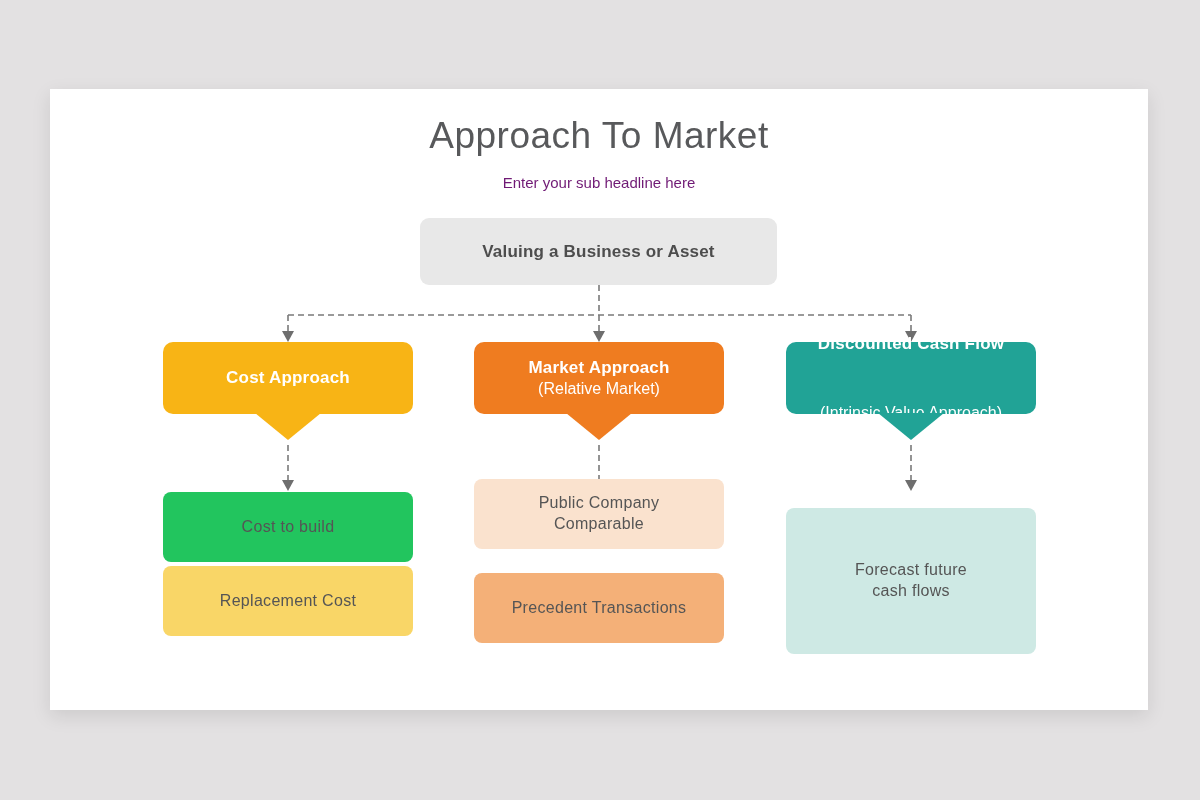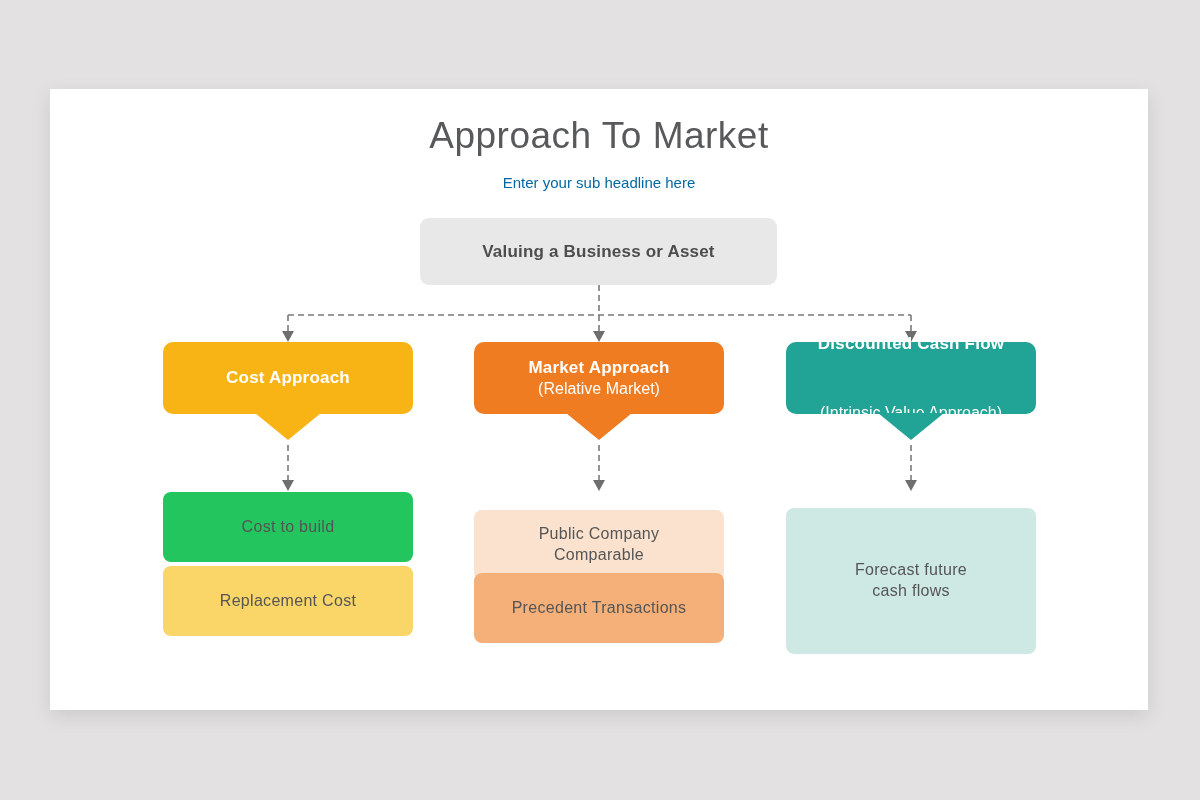--- a/index.html
+++ b/index.html
@@ -12,21 +12,21 @@
     position:absolute;left:50px;top:89px;width:1098px;height:621px;
     background:#ffffff;
     box-shadow:0 6px 18px rgba(0,0,0,0.10);
   }
   .title{
     position:absolute;top:26px;left:0;width:100%;text-align:center;
     font-size:37px;font-weight:400;color:#58595b;letter-spacing:0.5px;
   }
   .subtitle{
     position:absolute;top:85px;left:0;width:100%;text-align:center;
-    font-size:15px;font-weight:400;color:#0369a1;
+    font-size:15px;font-weight:400;color:#701a75;
   }
   .node{
     position:absolute;display:flex;flex-direction:column;
     align-items:center;justify-content:center;text-align:center;
     box-sizing:border-box;
   }
   .root-node{
     left:370px;top:129px;width:357px;height:67px;
     background:#e8e8e8;border-radius:9px;
     font-size:17px;font-weight:bold;color:#4d4d4d;letter-spacing:0.2px;
@@ -48,21 +48,21 @@
   .hdr-0 .tail{border-top:27px solid #f8b415;}
   .hdr-1 .tail{border-top:27px solid #ef7c20;}
   .hdr-2 .tail{border-top:27px solid #21a396;}
   .child{
     width:250px;height:70px;border-radius:8px;
     font-size:16px;color:#555555;letter-spacing:0.3px;
     white-space:pre-line;line-height:1.3;
   }
   .c0a{left:113px;top:403px;background:#22c55e;}
   .c0b{left:113px;top:477px;background:#f9d667;}
-  .c1a{left:424px;top:421px;background:#fae2ce;}
+  .c1a{left:424px;top:390px;background:#fae2ce;}
   .c1b{left:424px;top:484px;background:#f4b078;}
   .c2a{left:736px;top:403px;height:146px;background:#cee9e4;margin-top:16px;}
   .connector-svg{position:absolute;left:0;top:0;pointer-events:none;}
   .connector-svg path{stroke:#7a7a7a;stroke-width:1.6;fill:none;stroke-dasharray:6 4;}
   .connector-svg polygon{fill:#6e6e6e;}
 </style>
 </head>
 <body>
 
 <div class="card">

